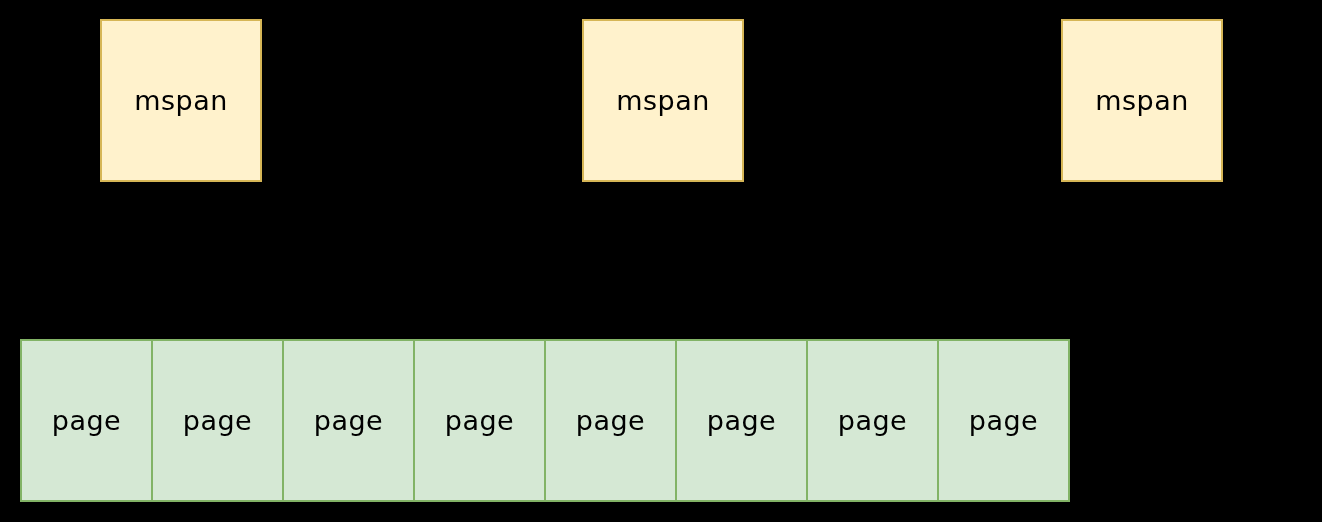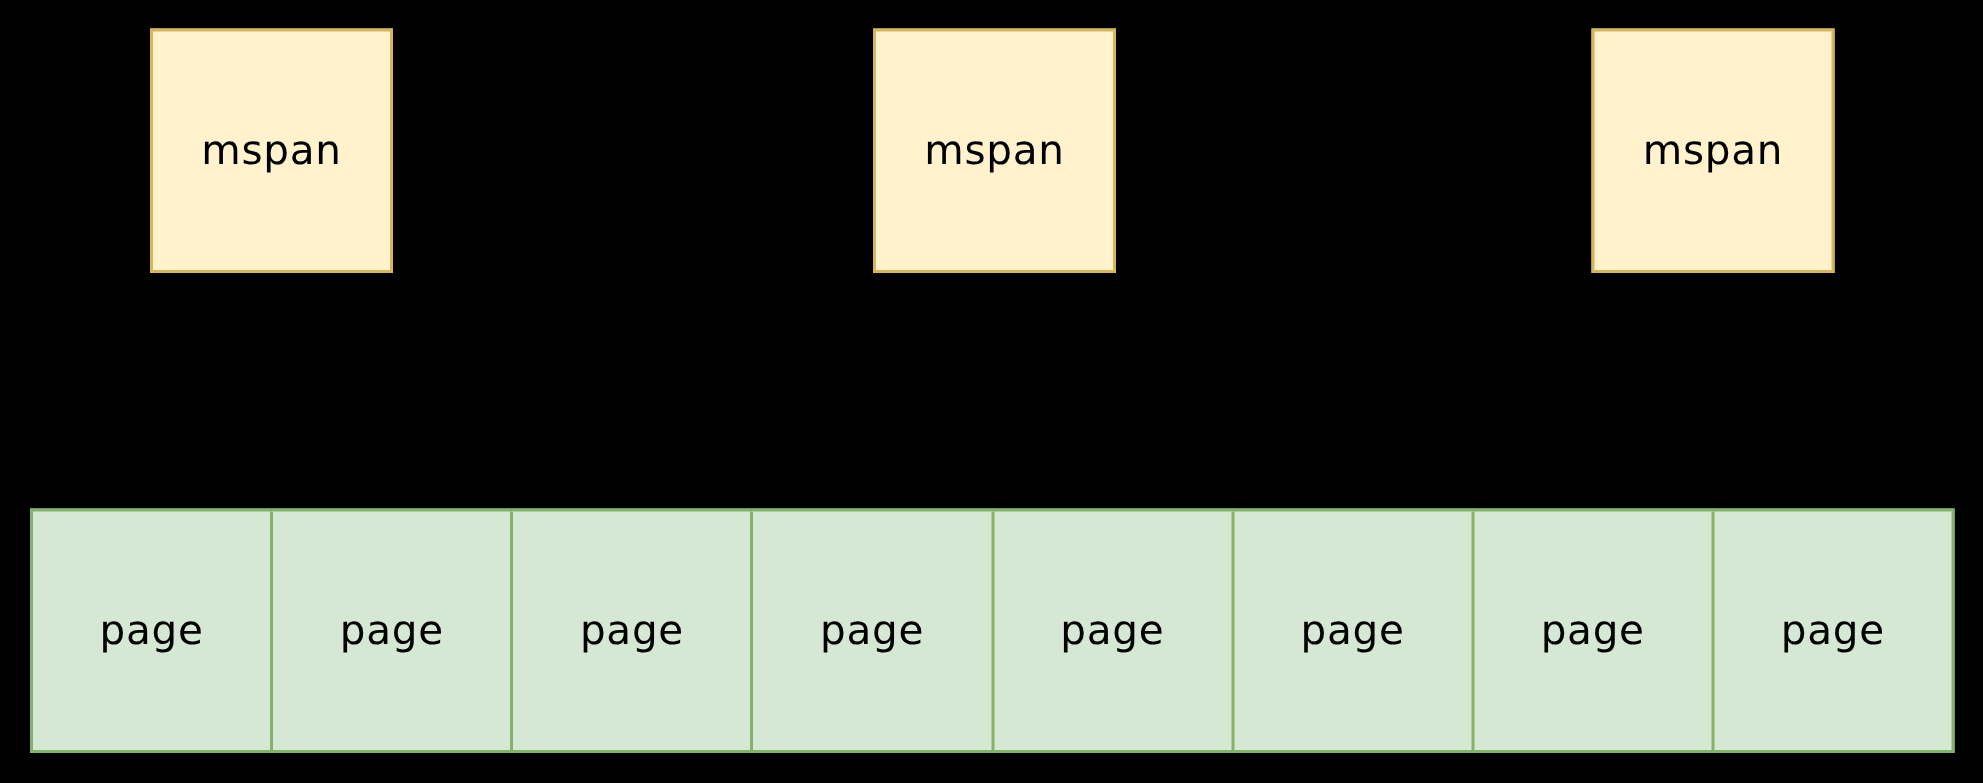--- a/index.html
+++ b/index.html
@@ -34,21 +34,21 @@
   .shape-label {
     font-size: 27px;
     line-height: 1;
     letter-spacing: 0.5px;
     white-space: nowrap;
   }
   .page-row {
     position: absolute;
     left: 20px;
     top: 339px;
-    width: 1283px;
+    width: 1050px;
     height: 163px;
     box-sizing: border-box;
     background: #D5E8D4;
     border: 2px solid #82B366;
     display: flex;
     flex-direction: row;
     text-align: right;
   }
   .page-cell {
     flex: 1 1 0;

